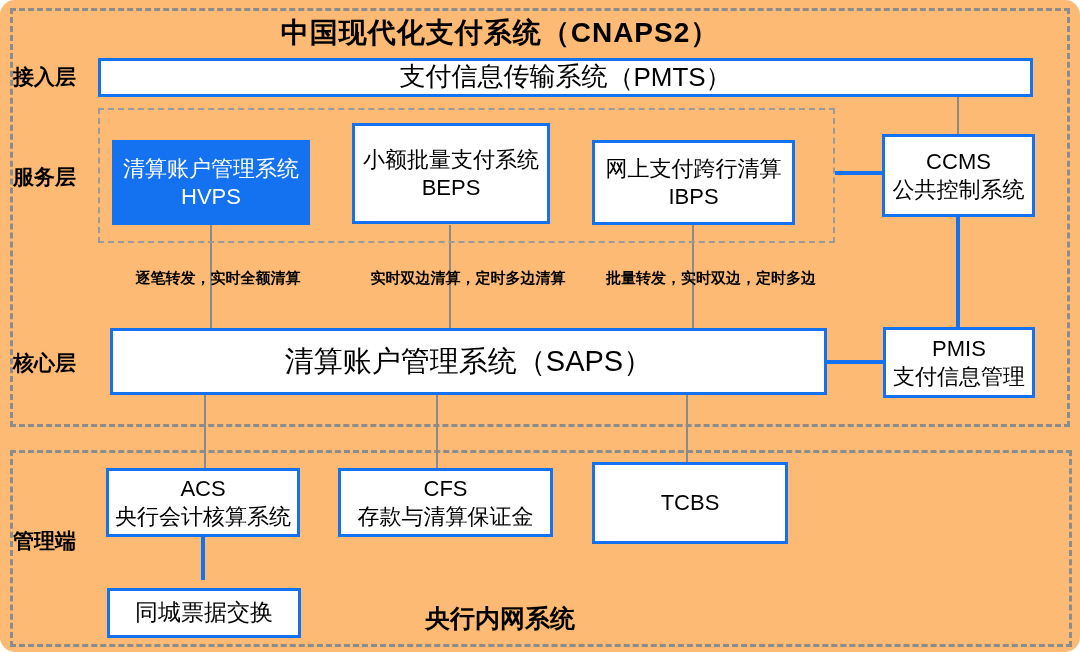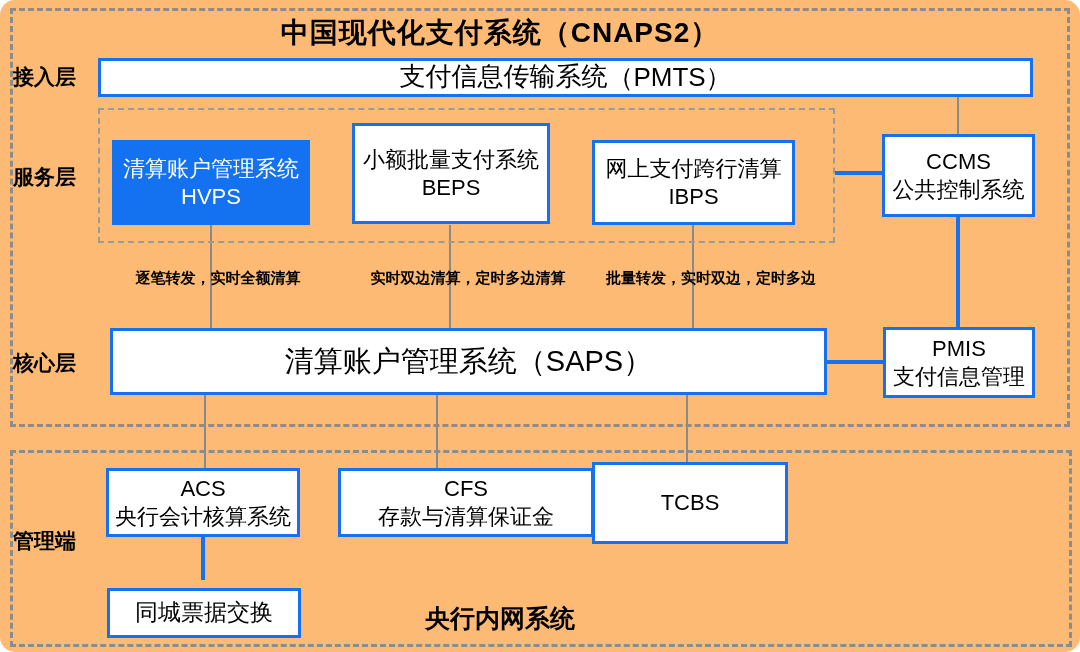--- a/index.html
+++ b/index.html
@@ -103,21 +103,21 @@
   <div class="box fs22" style="left:106px;top:468px;width:194px;height:69px;">
     <span class="code">ACS</span>
     <span class="zh">央行会计核算系统</span>
   </div>
 
   <div class="box fs22" style="left:883px;top:327px;width:152px;height:71px;">
     <span class="code">PMIS</span>
     <span class="zh">支付信息管理</span>
   </div>
 
-  <div class="box fs22" style="left:338px;top:468px;width:256px;height:69px;">
+  <div class="box fs22" style="left:338px;top:468px;width:215px;height:69px;">
     <span class="code">CFS</span>
     <span class="zh">存款与清算保证金</span>
   </div>
 
   <div class="box fs22" style="left:592px;top:462px;width:196px;height:82px;">
     <span class="code">TCBS</span>
   </div>
 
   <div class="box row fs23" style="left:107px;top:580px;width:194px;height:50px;margin-top:8px;">
     <span class="zh">同城票据交换</span>

